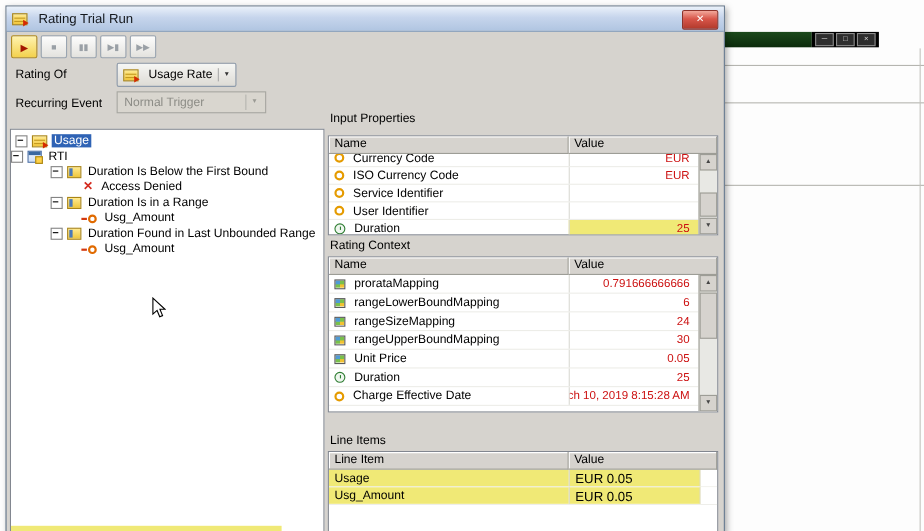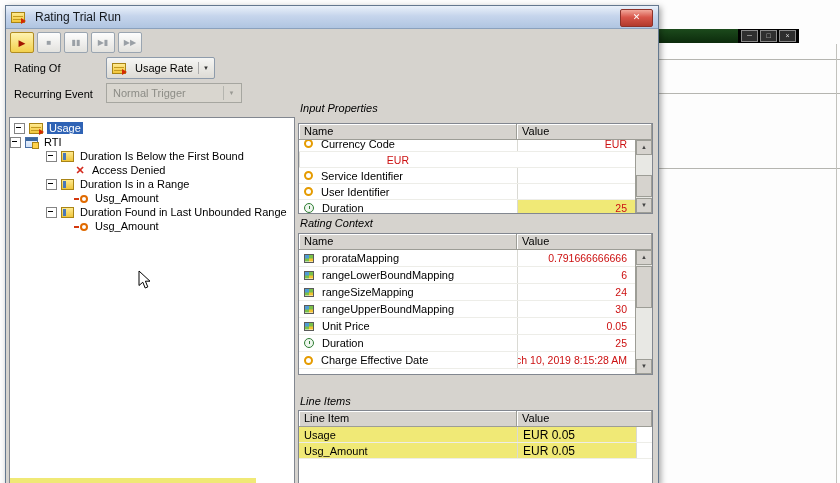--- a/index.html
+++ b/index.html
@@ -86,21 +86,21 @@
     background:#fff;box-sizing:border-box;}
   .ico-clock{width:10px;height:10px;border-radius:50%;background:#eef6ee;
     border:1px solid #2e7d32;box-sizing:border-box;position:relative;}
   .ico-clock::before{content:"";position:absolute;left:4px;top:2px;width:1px;height:3px;background:#2e7d32;}
   .ico-mapping{width:10px;height:9px;border:1px solid #5a5a5a;box-sizing:border-box;
     background-image:linear-gradient(90deg,#4f9bd5 0 50%,#79c04a 50% 100%),
       linear-gradient(90deg,#79c04a 0 50%,#f2c230 50% 100%);
     background-size:100% 50%;background-repeat:no-repeat;background-position:top,bottom;}
 
   
-  .caption{position:absolute;left:294px;font-style:italic;}
+  .caption{position:absolute;left:294px;}
   .tbl{position:absolute;left:292px;width:355px;background:#fff;border:1px solid #828790;
     box-sizing:border-box;overflow:hidden;}
   .thead{display:flex;height:16px;}
   .th{background:#d6d3ce;border-right:1px solid #9d9d96;border-bottom:1px solid #9d9d96;
     box-shadow:inset 0 1px 0 #fff,inset 1px 0 0 #fff;padding-left:5px;line-height:15px;
     box-sizing:border-box;}
   .th.name{width:218px;flex:none;}
   .th.value{flex:1;}
   .tdata{overflow:hidden;}
   .row{display:flex;height:15px;border-bottom:1px solid #ededE8;}
@@ -226,20 +226,24 @@
     </div>
     <div class="tdata" style="margin-right:17px">
       <div class="row">
         <div class="cell-name">
             <span class="ico ico-circle"></span>
             <span>Currency Code</span>
           </div>
         <div class="cell-value val-red">EUR</div>
       </div>
       <div class="row">
+        <div class="cell-name">
+            <span class="ico ico-circle"></span>
+            <span>ISO Currency Code</span>
+          </div>
         <div class="cell-value val-red">EUR</div>
       </div>
       <div class="row">
         <div class="cell-name">
             <span class="ico ico-circle"></span>
             <span>Service Identifier</span>
           </div>
         <div class="cell-value"></div>
       </div>
       <div class="row">

